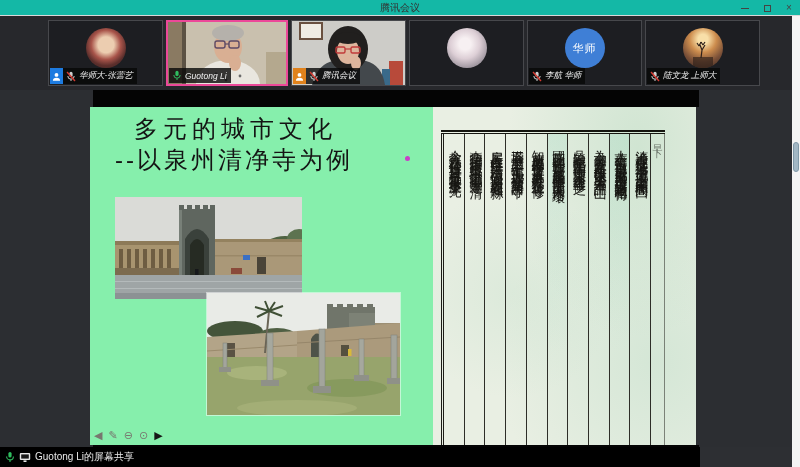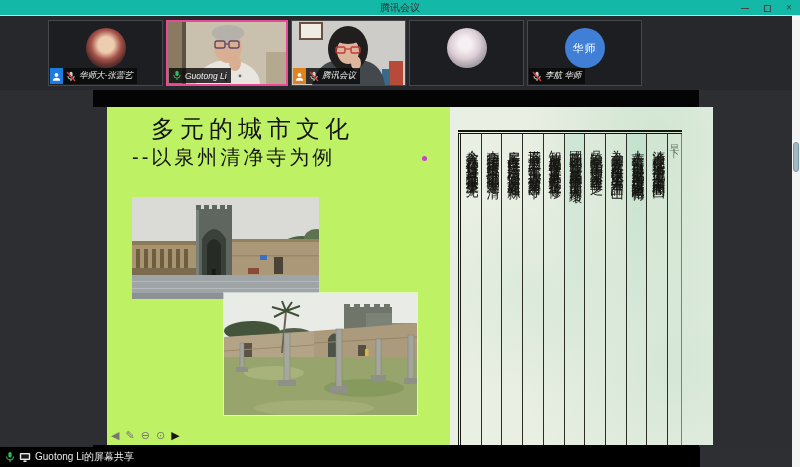--- a/index.html
+++ b/index.html
@@ -32,23 +32,23 @@
   
   .toast { position:absolute; left:487px; top:7px; width:153px; height:19px; background:#3a3b40; border-radius:3px;
            display:flex; align-items:center; padding:0 4px; z-index:10; box-shadow:0 1px 3px rgba(0,0,0,.5); }
   .toast .sep { width:1px; height:11px; background:#5a5b60; margin:0 5px 0 4px; }
   .toast .msg { color:#ececec; font-size:9px; white-space:nowrap; }
   .toast .chev { margin-left:auto; opacity:.8; }
   
   .stage { position:absolute; left:0; top:90px; width:800px; height:357px; background:#2c2e32; }
   .letterbox-top { position:absolute; left:93px; top:0; width:606px; height:17px; background:#040404; }
   .letterbox-bot { position:absolute; left:93px; top:355px; width:606px; height:2px; background:#040404; }
-  .slide { position:absolute; left:107px; top:17px; width:606px; height:338px; background:#bef264; overflow:hidden; }
+  .slide { position:absolute; left:90px; top:17px; width:606px; height:338px; background:#86efac; overflow:hidden; }
   .slide-title { position:absolute; left:44px; top:6px; color:#141414; font-size:24px; letter-spacing:5px; }
-  .slide-title2 { position:absolute; left:25px; top:37px; color:#141414; font-size:20px; letter-spacing:3px; }
+  .slide-title2 { position:absolute; left:25px; top:37px; color:#141414; font-size:24px; letter-spacing:3px; }
   .laserdot { position:absolute; left:315px; top:49px; width:5px; height:5px; border-radius:50%; background:#c840c8; }
   .photo1 { position:absolute; left:25px; top:90px; width:187px; height:102px; z-index:1; }
   .photo2 { position:absolute; left:117px; top:186px; width:193px; height:122px; z-index:2; box-shadow:0 0 0 1px rgba(255,255,255,.5); }
   
   .docpaper { position:absolute; left:343px; top:0; width:263px; height:338px;
     background:
       radial-gradient(ellipse at 78% 12%, rgba(150,205,170,.30), transparent 45%),
       radial-gradient(ellipse at 30% 55%, rgba(160,210,180,.18), transparent 40%),
       radial-gradient(ellipse at 85% 75%, rgba(150,205,175,.25), transparent 50%),
       #e9efe3; }
@@ -188,20 +188,39 @@
             <rect x="3.4" y="0.8" width="3.2" height="5.2" rx="1.6" fill="#cfcfcf"></rect>
             <path d="M1.8 5 a3.2 3.2 0 0 0 6.4 0" fill="none" stroke="#cfcfcf" stroke-width="1"></path>
             <line x1="5" y1="8.4" x2="5" y2="10" stroke="#cfcfcf" stroke-width="1"></line>
             <line x1="1" y1="1" x2="9" y2="10" stroke="#d63a31" stroke-width="1.4"></line>
           </svg>
         <span>李航 华师</span>
       </div>
     </div>
   </div>
 
+  <div class="tile" style="left:645px;">
+    <div class="avatar av6">
+      <svg width="40" height="40" viewBox="0 0 40 40">
+          <path d="M18 30 L19 22 L17 17 M19 22 L22 17 M16 18 l-2 -3 m2 3 l2 -4 m2 3 l2 -3 m-2 3 l-2 -3" stroke="#2e201a" stroke-width="1.2" fill="none"></path>
+          <rect x="10" y="29" width="20" height="11" fill="#2e201a" opacity=".65"></rect>
+        </svg>
+    </div>
+    <div class="namebar">
+      <div class="namelabel">
+        <svg width="10" height="11" viewBox="0 0 10 11">
+            <rect x="3.4" y="0.8" width="3.2" height="5.2" rx="1.6" fill="#cfcfcf"></rect>
+            <path d="M1.8 5 a3.2 3.2 0 0 0 6.4 0" fill="none" stroke="#cfcfcf" stroke-width="1"></path>
+            <line x1="5" y1="8.4" x2="5" y2="10" stroke="#cfcfcf" stroke-width="1"></line>
+            <line x1="1" y1="1" x2="9" y2="10" stroke="#d63a31" stroke-width="1.4"></line>
+          </svg>
+        <span>陆文龙 上师大</span>
+      </div>
+    </div>
+  </div>
 
 </div>
 
 <div class="stage">
   <div class="letterbox-top"></div>
   <div class="letterbox-bot"></div>
 
   <div class="slide">
     <div class="slide-title">多元的城市文化</div>
     <div class="slide-title2">--以泉州清净寺为例</div>

